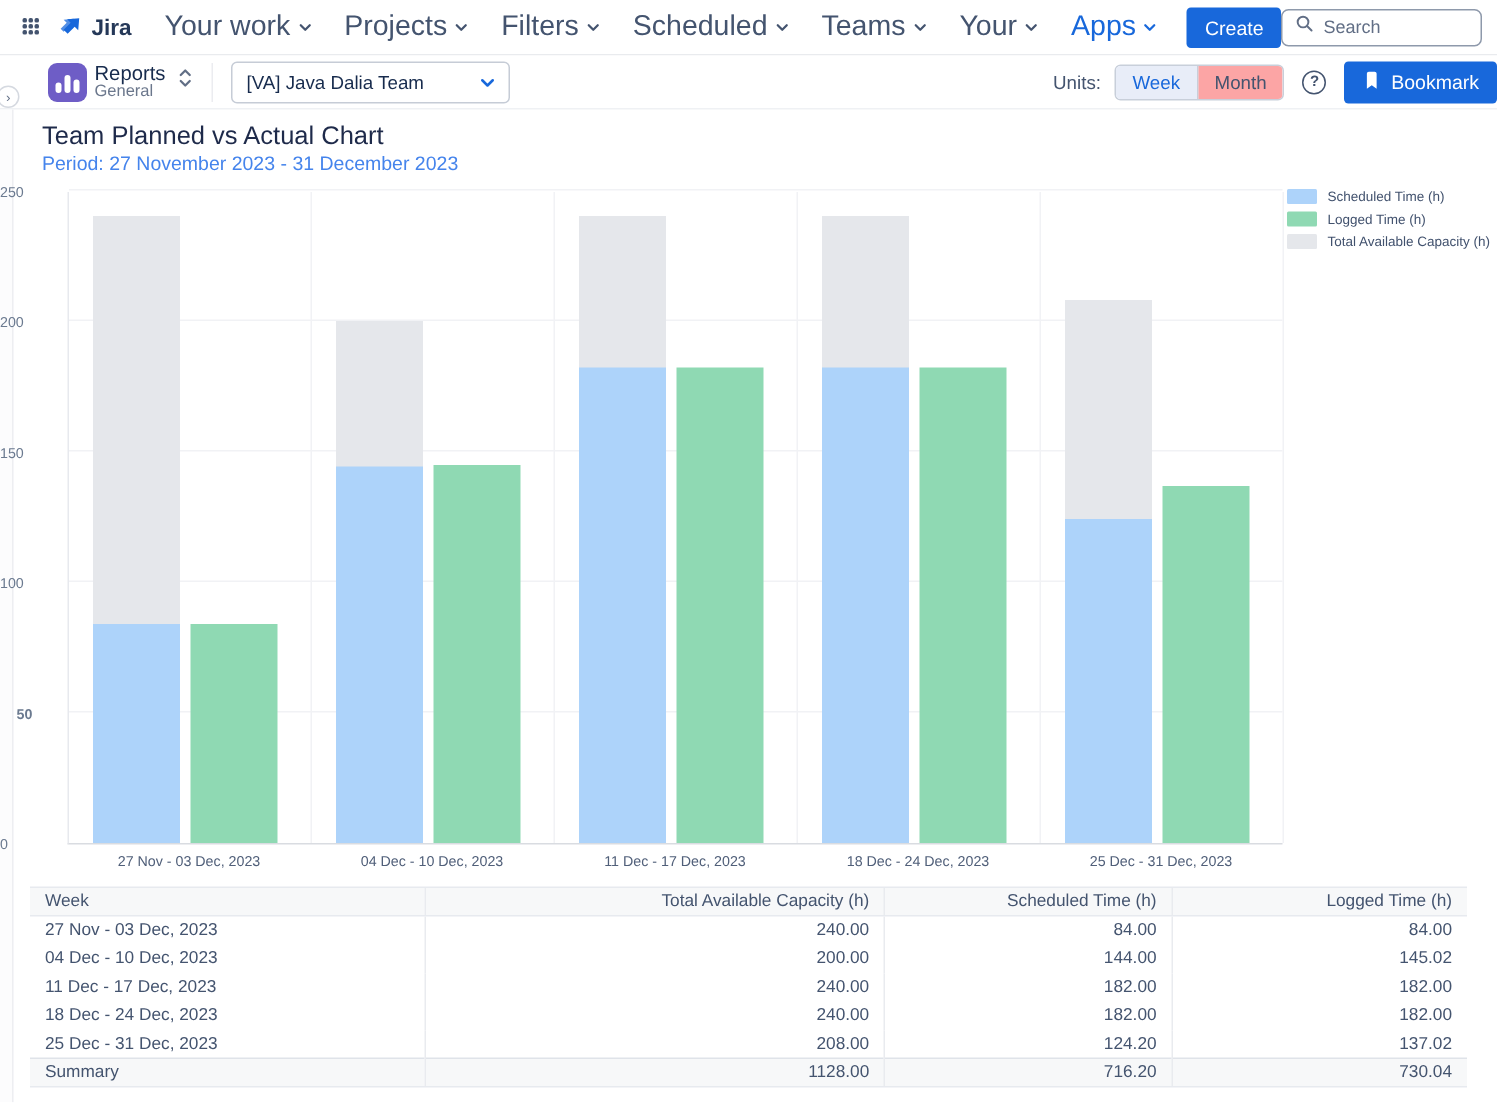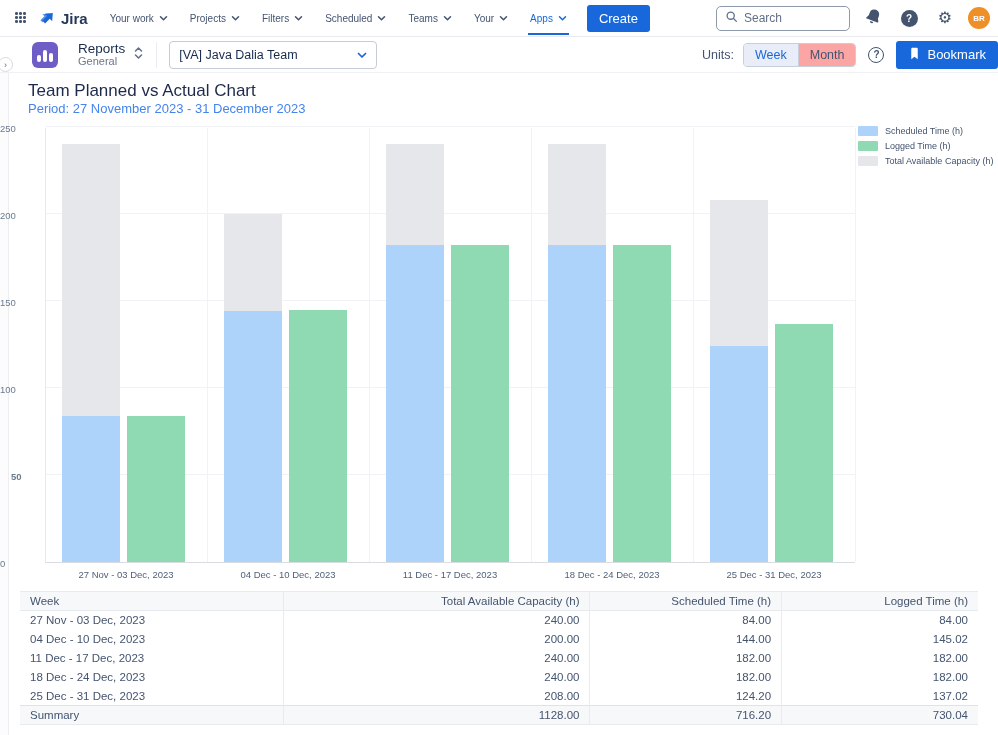--- a/index.html
+++ b/index.html
@@ -9,21 +9,21 @@
 
   
   .topnav { position:absolute; left:0; top:0; width:998px; height:37px; background:#fff;
             border-bottom:1px solid #E9EBEE; display:flex; align-items:center; padding:0 8px; }
   .icon-btn { display:flex; align-items:center; justify-content:center; width:26px; height:26px;
               border-radius:4px; cursor:pointer; flex:0 0 auto; }
   .grid-dots { display:grid; grid-template-columns:repeat(3,4px); grid-template-rows:repeat(3,4px); }
   .grid-dots i { width:2.5px; height:2.5px; background:#44546F; border-radius:50%; }
   .logo { display:flex; align-items:center; gap:4px; margin:0 14px 0 4px; }
   .logo-text { font-size:15px; font-weight:700; color:#253858; }
-  .nav-item { display:flex; align-items:center; gap:5px; font-size:10px; font-weight:500;
+  .nav-item { display:flex; align-items:center; gap:5px; font-size:19px; font-weight:500;
               color:#44546F; padding:4px 8px; margin-right:6px; border-radius:4px; cursor:pointer;
               position:relative; white-space:nowrap; }
   .nav-item.active { color:#1868DB; }
   .nav-item.active::after { content:""; position:absolute; left:6px; right:6px; bottom:-7px;
               height:2px; background:#1868DB; }
   .chev { display:flex; align-items:center; }
   .create-btn { background:#1868DB; color:#fff; font-size:13px; font-weight:500; border:none;
               border-radius:3px; padding:6px 12px; margin-left:6px; cursor:pointer;
               font-family:"Liberation Sans", sans-serif; }
   .top-right { margin-left:auto; display:flex; align-items:center; gap:10px; }
@@ -37,26 +37,26 @@
   .gear { font-size:16px; color:#44546F; line-height:1; }
   .avatar { width:22px; height:22px; border-radius:50%; background:#EE8F28; color:#fff;
               font-size:8px; font-weight:700; display:flex; align-items:center; justify-content:center; }
 
   
   .subnav { position:absolute; left:0; top:37px; width:998px; height:36px; background:#fff;
             border-bottom:1px solid #EFF1F4; display:flex; align-items:center; }
   .app-icon { width:26px; height:26px; margin-left:32px; border-radius:6px; background:#6E5DC6;
             display:flex; align-items:flex-end; justify-content:center; gap:2.5px; padding-bottom:6px; }
   .app-icon i { width:3.5px; background:#fff; border-radius:2px; }
-  .app-title-block { margin-left:20px; line-height:1.05; }
+  .app-title-block { margin-left:5px; line-height:1.05; }
   .app-title { font-size:13.5px; font-weight:500; color:#172B4D; }
   .app-subtitle { font-size:11px; color:#6B778C; }
   .switcher { margin-left:8px; cursor:pointer; display:flex; align-items:center; }
   .v-divider { width:1px; height:26px; background:#EBECF0; margin:0 12px; }
-  .team-select { width:208px; height:28px; border:1px solid #C6CCD6; border-radius:4px;
+  .team-select { width:186px; height:28px; border:1px solid #C6CCD6; border-radius:4px;
             display:flex; align-items:center; justify-content:space-between; padding:0 9px;
             font-size:12.5px; color:#172B4D; cursor:pointer; background:#fff; }
   .sub-right { margin-left:auto; display:flex; align-items:center; }
   .units-label { font-size:12.5px; color:#44546F; margin-right:9px; }
   .unit-toggle { display:flex; border:1px solid #C8CFDA; border-radius:4px; overflow:hidden; }
   .unit-seg { font-size:12.5px; padding:4px 11px; cursor:pointer; background:#fca5a5; color:#44546F; }
   .unit-seg.selected { background:#E8EDF8; color:#1868DB; font-weight:500; border-right:1px solid #C8CFDA; }
   .help-circle-outline { width:16px; height:16px; border:1.6px solid #44546F; border-radius:50%;
             color:#44546F; font-size:10px; font-weight:700; display:flex; align-items:center;
             justify-content:center; margin:0 12px; cursor:pointer; }

